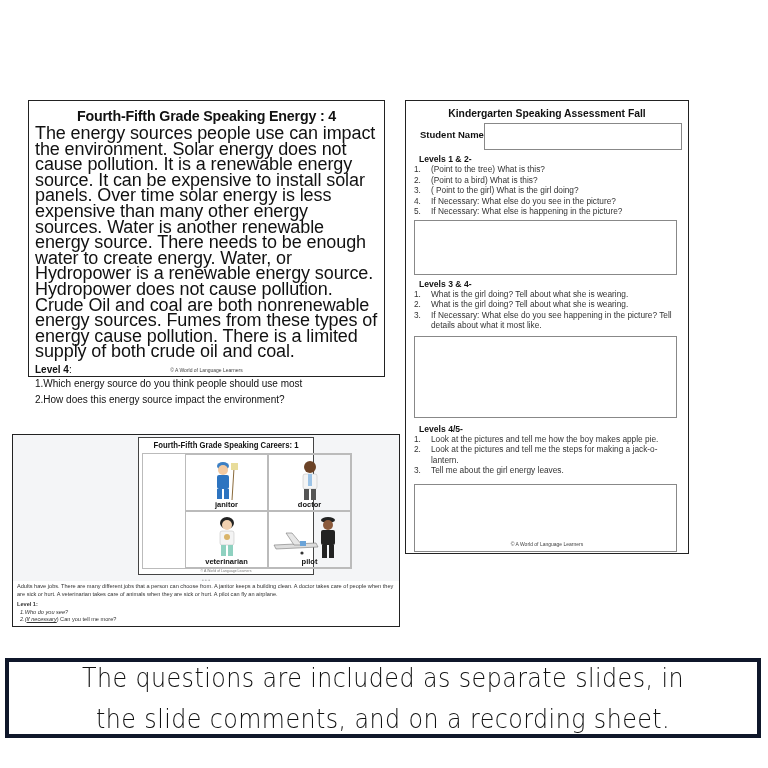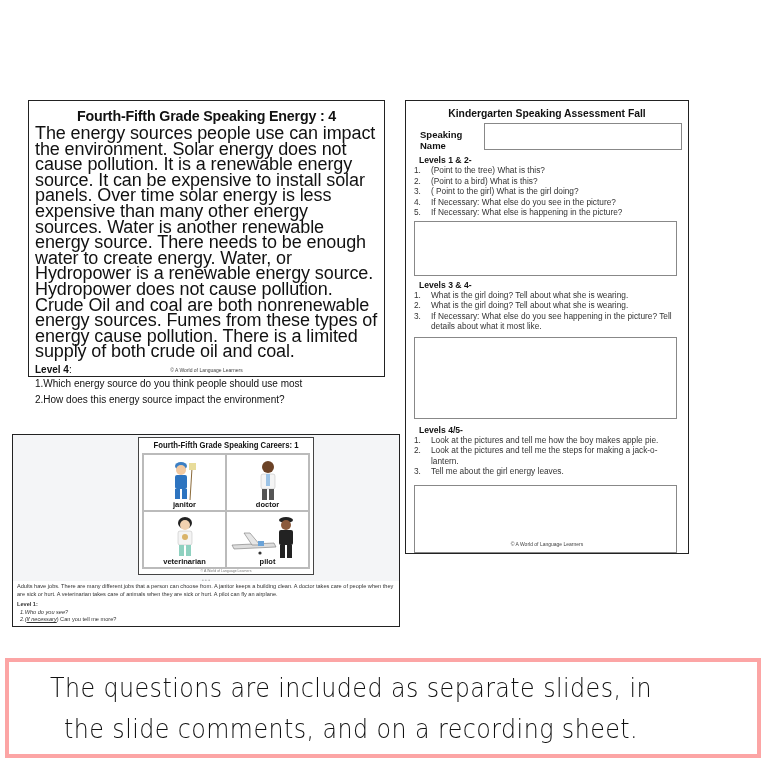--- a/index.html
+++ b/index.html
@@ -23,50 +23,50 @@
   #sheet .lvl{font-weight:bold;font-size:8.6px;margin:4px 0 0 7px;line-height:10px;}
   #sheet ol{list-style:none;margin:0;padding:0 0 0 2px;}
   #sheet li{display:flex;font-size:8.3px;line-height:10.5px;color:#333;}
   #sheet li .n{width:17px;flex:none;}
   #sheet .ansbox{border:1px solid #888;margin:3px 5px 0 2px;}
   #sheet .copy{position:absolute;bottom:6px;left:0;right:0;text-align:center;font-size:5px;color:#444;}
   
   #careers{left:12px;top:434px;width:388px;height:193px;border:1.5px solid #222;background:#f4f5f7;}
   #careers .slide{position:absolute;left:125px;top:2px;width:174px;height:136px;border:1.5px solid #444;background:#fff;}
   #careers .slide .title{font-weight:bold;font-size:9px;text-align:center;transform:scaleX(0.86);line-height:11px;margin-top:2px;}
-  #careers .grid{position:absolute;left:3px;top:15px;width:166px;height:114px;display:grid;grid-template-columns:1fr 1fr;grid-template-rows:1fr 1fr;border:1px solid #bbb;}
+  #careers .grid{position:absolute;left:3px;top:15px;width:166px;height:114px;display:grid;grid-template-columns:1fr 1fr;grid-template-rows:1fr 1fr;border:1px solid #bbb;padding-left:42px;}
   #careers .cell{border:0.5px solid #bbb;position:relative;display:flex;flex-direction:column;align-items:center;justify-content:flex-end;}
   #careers .cell .lbl{font-weight:bold;font-size:7.5px;margin-bottom:1px;}
   #careers .cell svg{position:absolute;top:3px;}
   #careers .slide .copy{position:absolute;bottom:1px;left:0;right:0;text-align:center;font-size:3.5px;color:#777;}
   #careers .dots{position:absolute;left:0;right:0;top:142px;text-align:center;font-size:5px;color:#aaa;}
   #careers .notes{position:absolute;left:0;right:0;top:146px;bottom:0;background:#fff;padding:2px 4px;font-size:5.6px;line-height:7.6px;color:#333;}
   #careers .notes .lv{font-weight:bold;margin-top:3px;}
   #careers .notes .q{font-style:italic;padding-left:3px;}
   #careers .notes .u{text-decoration:underline;}
   
-  #banner{position:absolute;left:5px;top:658px;width:756px;height:100px;border:4px solid #fca5a5;box-sizing:border-box;background:#fff;display:flex;align-items:center;justify-content:flex-start;text-align:center;}
+  #banner{position:absolute;left:5px;top:658px;width:756px;height:80px;border:4px solid #0f172a;box-sizing:border-box;background:#fff;display:flex;align-items:center;justify-content:center;text-align:center;}
   #banner .txt{font-family:"DejaVu Sans",sans-serif;font-size:27px;line-height:41px;color:#111;letter-spacing:0.5px;transform:scaleX(0.88);font-weight:300;}
 </style>
 </head>
 <body>
 
 <div class="card" id="energy">
   <div class="title">Fourth-Fifth Grade Speaking Energy : 4</div>
   <div class="body">The energy sources people use can impact the environment. Solar energy does not cause pollution.  It is a renewable energy source. It can be expensive to install solar panels. Over time solar energy is less expensive than many other energy sources. Water is another renewable energy source. There needs to be enough water to create energy. Water, or Hydropower is a renewable energy source.  Hydropower does not cause pollution. Crude Oil and coal are both nonrenewable energy sources.  Fumes from these types of energy cause pollution. There is a limited supply of both crude oil and coal.</div>
   <div class="level"><span>Level 4</span><span class="colon">:</span></div>
   <div class="q">1.Which energy source do you think people should use most</div>
   <div class="q">2.How does this energy source impact the environment?</div>
   <div class="copy">© A World of Language Learners</div>
 </div>
 
 <div class="card" id="sheet">
   <div class="title">Kindergarten Speaking Assessment Fall</div>
   <div class="sname-row">
-    <div class="sname-label">Speaking Name</div>
+    <div class="sname-label">Student Name</div>
     <div class="sname-box"></div>
   </div>
 
   <div class="lvl">Levels 1 &amp; 2-</div>
   <ol>
     <li>
         <span class="n">1.</span>
         <span>(Point to the tree) What is this?</span>
       </li>
     <li>

